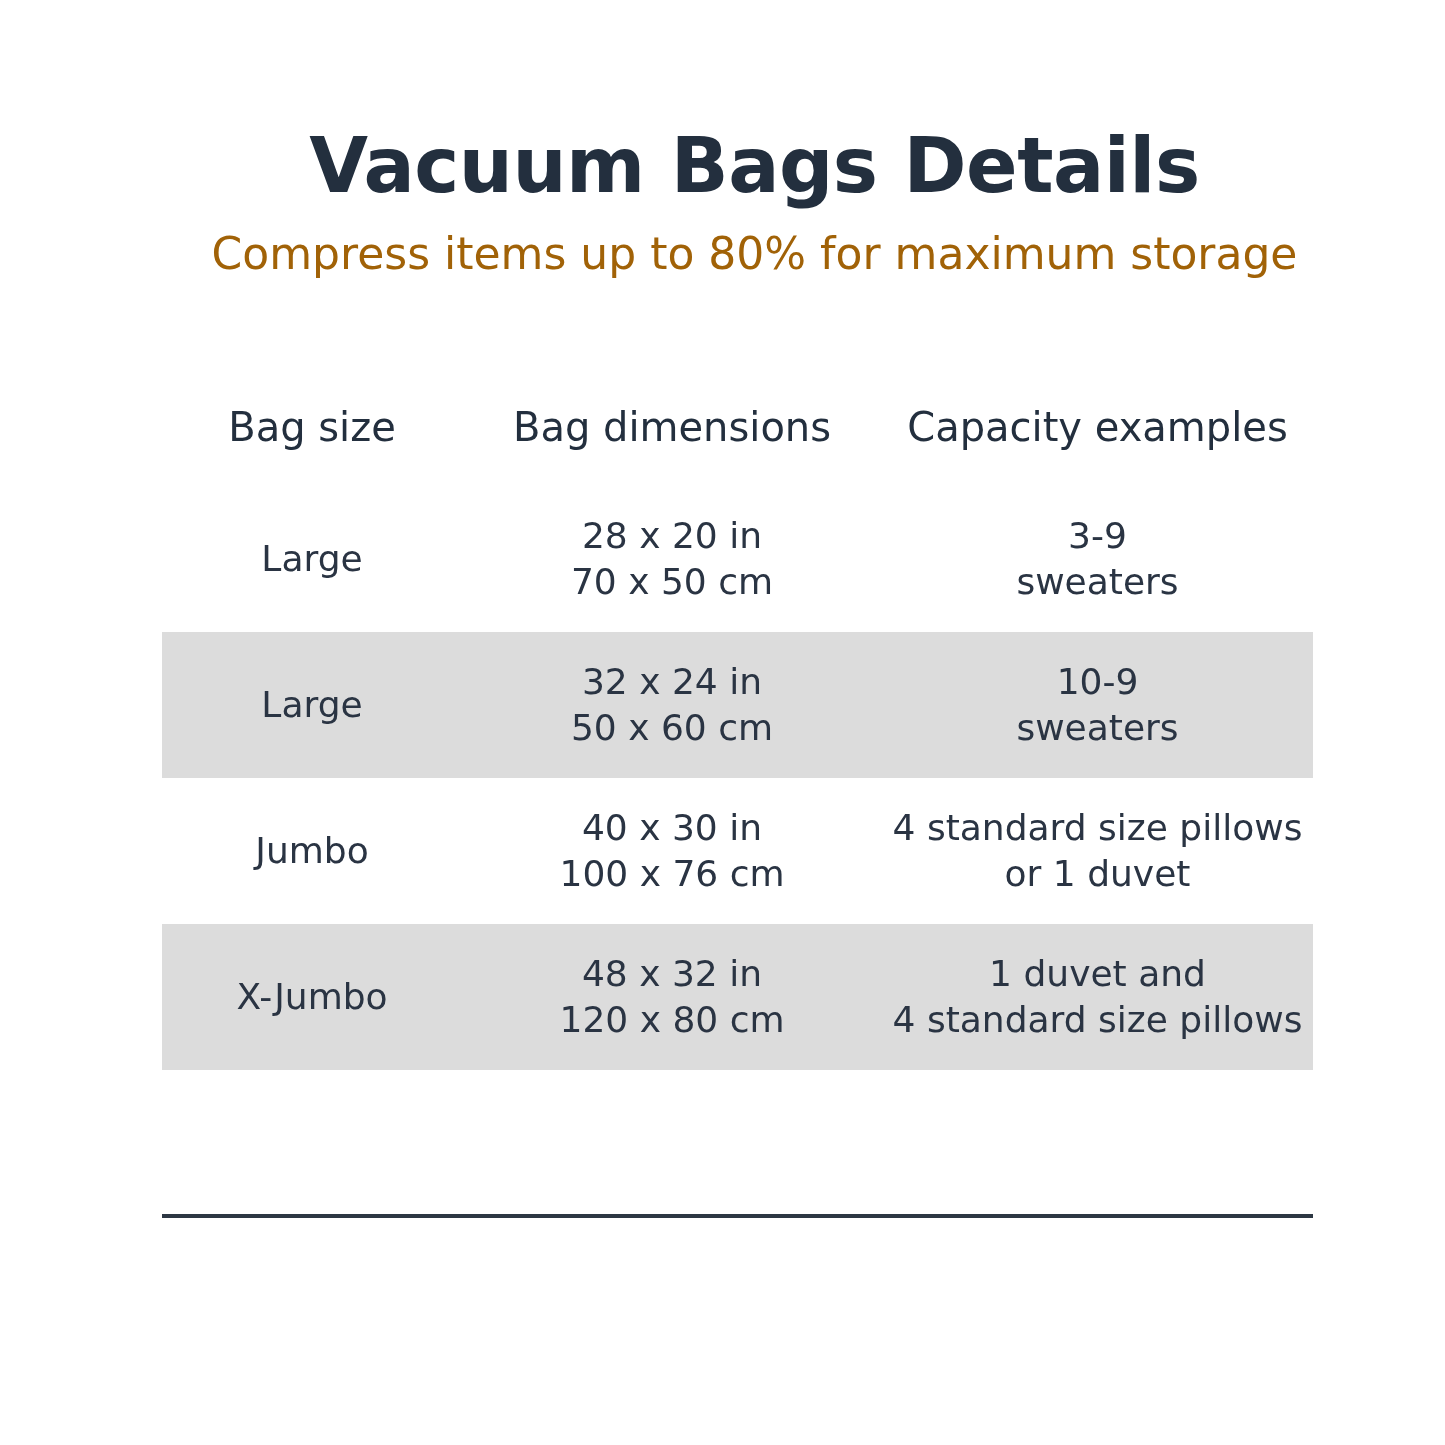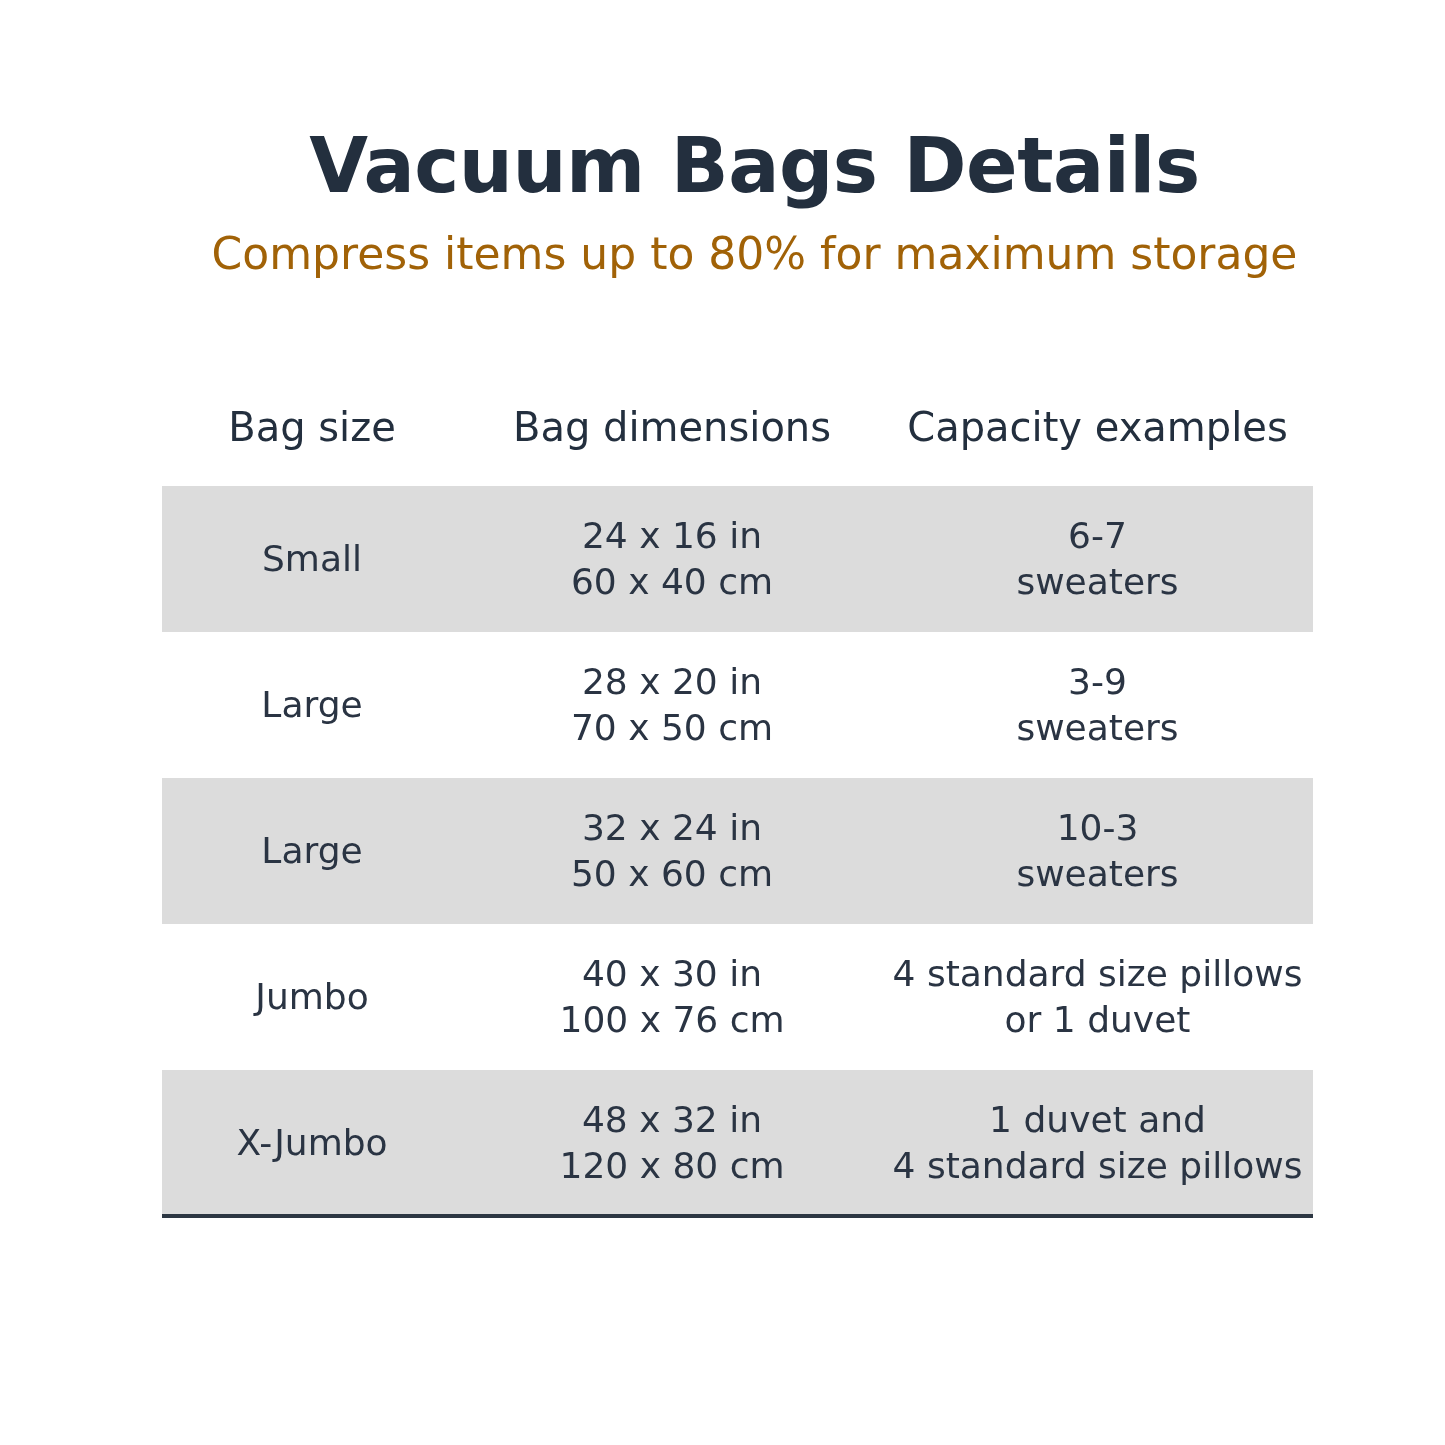--- a/index.html
+++ b/index.html
@@ -121,52 +121,41 @@
     </colgroup>
     <thead>
       <tr>
         <th>Bag size</th>
         <th>Bag dimensions</th>
         <th>Capacity examples</th>
       </tr>
     </thead>
     <tbody>
 
-      <tr class="shaded">
-        <td>Small</td>
-        <td>
-          <span class="cell-line">24 x 16 in</span>
-          <span class="cell-line">60 x 40 cm</span>
-        </td>
-        <td>
-          <span class="cell-line">6-7</span>
-          <span class="cell-line">sweaters</span>
-        </td>
-      </tr>
 
       <tr class="plain">
         <td>Large</td>
         <td>
           <span class="cell-line">28 x 20 in</span>
           <span class="cell-line">70 x 50 cm</span>
         </td>
         <td>
           <span class="cell-line">3-9</span>
           <span class="cell-line">sweaters</span>
         </td>
       </tr>
 
       <tr class="shaded">
         <td>Large</td>
         <td>
           <span class="cell-line">32 x 24 in</span>
           <span class="cell-line">50 x 60 cm</span>
         </td>
         <td>
-          <span class="cell-line">10-3</span>
+          <span class="cell-line">10-9</span>
           <span class="cell-line">sweaters</span>
         </td>
       </tr>
 
       <tr class="plain">
         <td>Jumbo</td>
         <td>
           <span class="cell-line">40 x 30 in</span>
           <span class="cell-line">100 x 76 cm</span>
         </td>

